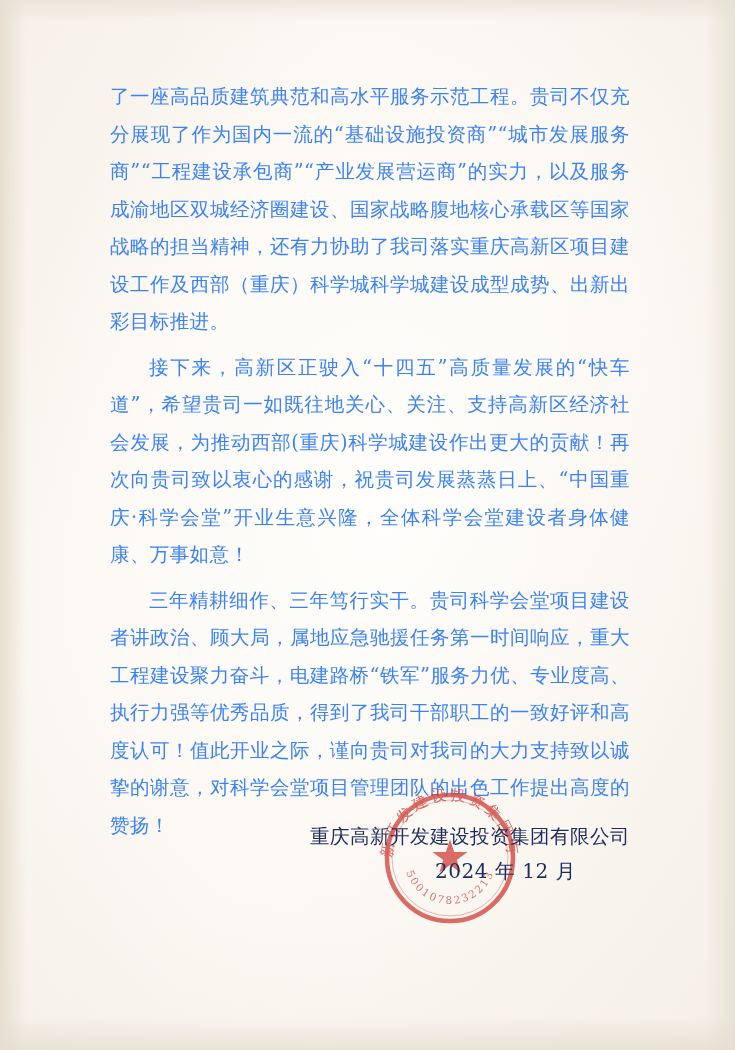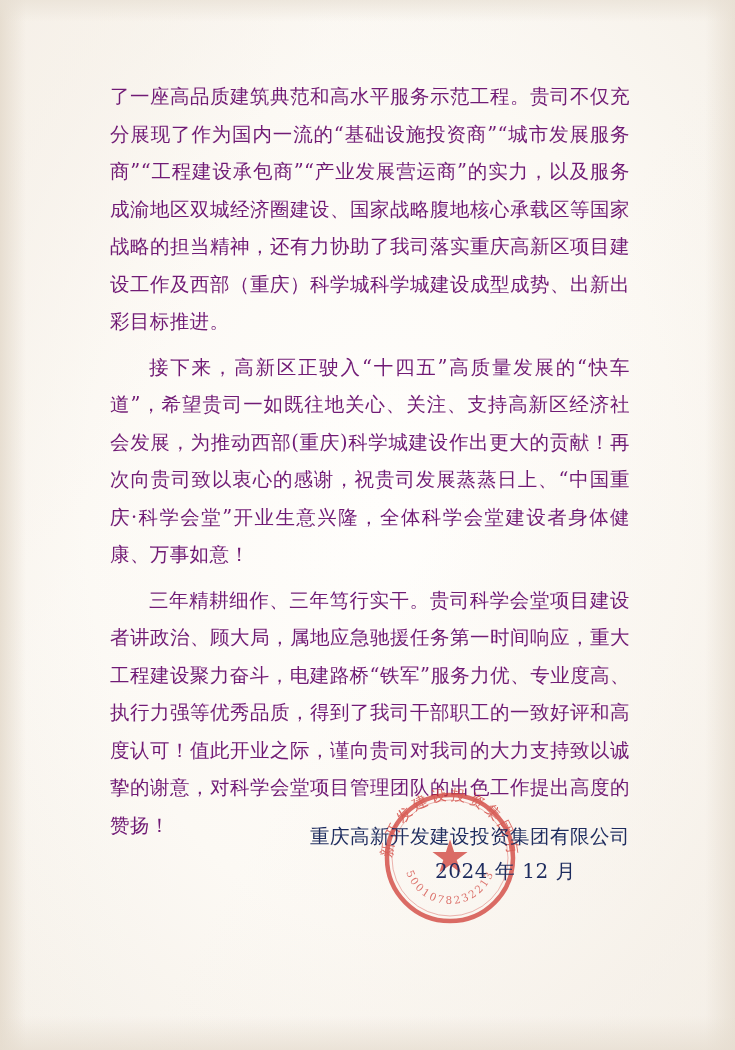--- a/index.html
+++ b/index.html
@@ -55,21 +55,21 @@
   .content {
     position: absolute;
     left: 110px;
     top: 78px;
     width: 520px;
   }
 
   .para {
     font-size: 19.5px;
     line-height: 37.5px;
-    color: #701a75;
+    color: #3b82f6;
     text-align: justify;
     text-justify: inter-ideograph;
     letter-spacing: 0.4px;
     margin: 0 0 8px 0;
     font-family: "DejaVu Serif", "Liberation Serif", serif;
     font-weight: 500;
   }
   .para.indent {
     text-indent: 2em;
   }

